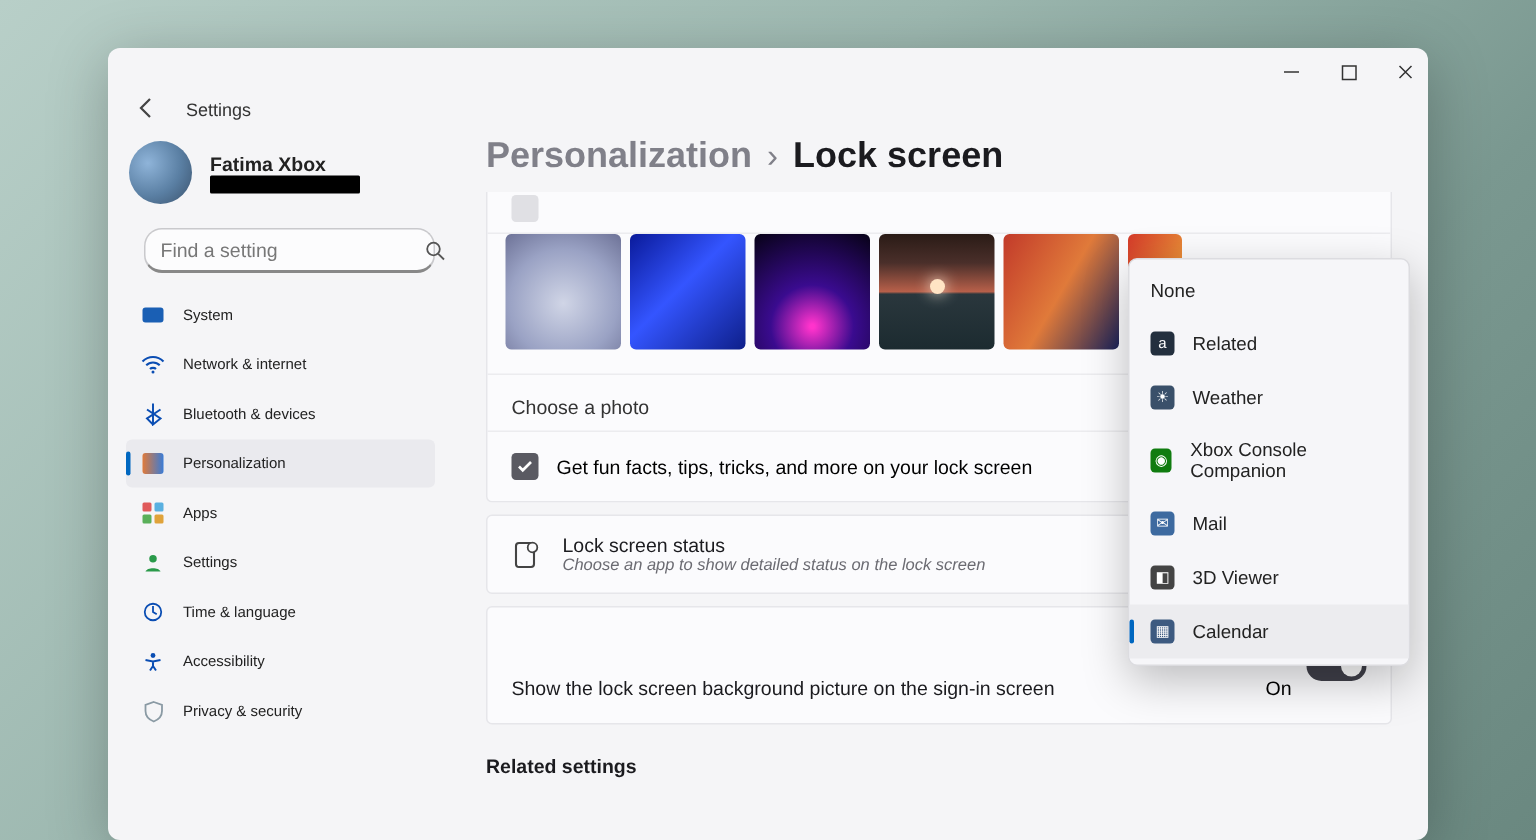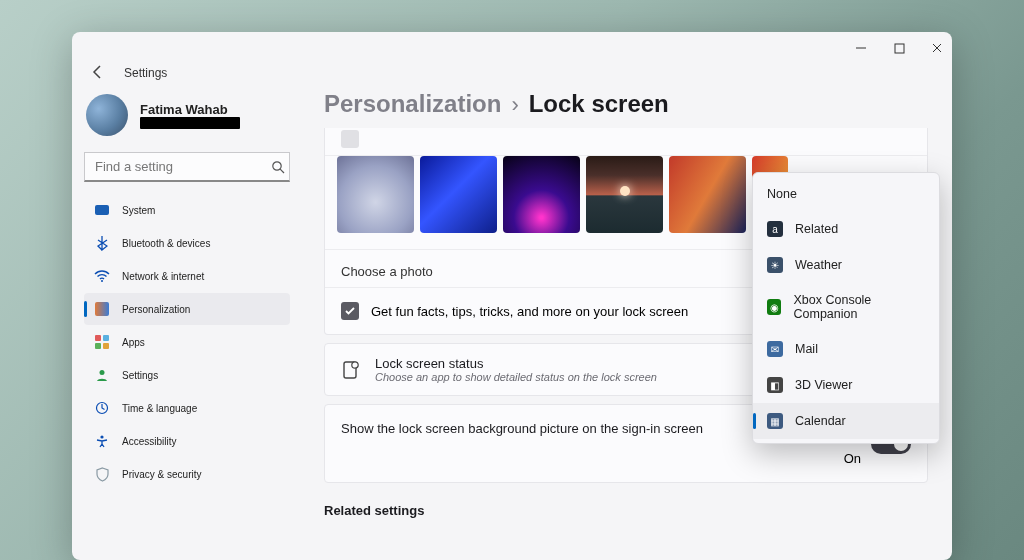--- a/index.html
+++ b/index.html
@@ -36,22 +36,22 @@
   .avatar {
     width: 42px; height: 42px; border-radius: 50%;
     background: radial-gradient(circle at 30% 35%, #8fb4d9 0%, #5a7fa3 55%, #39506a 100%);
     flex-shrink: 0;
   }
   .profile-text { display: flex; flex-direction: column; }
   .profile-name { font-weight: 600; font-size: 13px; }
   .profile-mask { width: 100px; height: 12px; background: #000; border-radius: 1px; }
   .search {
     display: flex; align-items: center; border: 1px solid #c9c9cc;
-    border-bottom: 2px solid #888; border-radius: 0; background: #fcfcfd;
-    padding: 6px 10px; margin: 6px 0 12px 0;
+    border-bottom: 2px solid #888; border-radius: 12px; background: #fcfcfd;
+    padding: 6px 10px; margin: 6px 0 12px 12px;
   }
   .search input {
     flex: 1; border: none; background: transparent; outline: none;
     font-size: 13px; color: #333;
   }
   .search input::placeholder { color: #777; }
   .search .icon { color: #555; }
   .nav { display: flex; flex-direction: column; gap: 1px; }
   .nav-item {
     display: flex; align-items: center; gap: 12px; padding: 8px 10px;
@@ -102,21 +102,21 @@
     cursor: pointer;
   }
   .two-line-row {
     display: flex; align-items: center; gap: 14px; padding: 12px 16px;
   }
   .two-line-row .lead-icon { width: 20px; height: 20px; }
   .two-line-row .texts { display: flex; flex-direction: column; }
   .two-line-row .title { font-size: 13px; color: #1b1b1f; }
   .two-line-row .sub { font-size: 11px; color: #6b6b72; font-style: italic; }
   .toggle-row {
-    display: flex; align-items: flex-start; justify-content: space-between;
+    display: flex; align-items: flex-end; justify-content: space-between;
     padding: 16px 16px;
   }
   .toggle-row .label { font-size: 13px; color: #1b1b1f; }
   .toggle-wrap { display: flex; align-items: center; gap: 10px; }
   .toggle-state { font-size: 13px; margin-top: 30px; }
   .toggle {
     width: 40px; height: 20px; border-radius: 10px; background: #40404a;
     position: relative; cursor: pointer;
   }
   .toggle::after {
@@ -199,21 +199,21 @@
     </div>
     <div class="app-title">Settings</div>
   </div>
 
   <div class="body">
 
     <div class="sidebar">
       <div class="profile">
         <div class="avatar"></div>
         <div class="profile-text">
-          <div class="profile-name">Fatima Wahab</div>
+          <div class="profile-name">Fatima Xbox</div>
           <div class="profile-mask"></div>
         </div>
       </div>
 
       <div class="search">
         <input type="text" placeholder="Find a setting" style="">
         <span class="icon">
           <svg width="14" height="14" viewBox="0 0 14 14">
               <circle cx="6" cy="6" r="4.2" fill="none" stroke="currentColor" stroke-width="1.2"></circle>
               <path d="M9.2 9.2L13 13" stroke="currentColor" stroke-width="1.2"></path>
@@ -222,35 +222,35 @@
       </div>
 
       <div class="nav">
         <div class="nav-item">
           <span class="nav-icon">
               <span class="ic-system"></span>
             </span>
           <span class="nav-label">System</span>
         </div>
         <div class="nav-item">
-          <span class="nav-icon ic-bt">
-            <svg width="12" height="16" viewBox="0 0 12 16">
-                <path d="M6 1v14l5-4-9-6m9-0L2 11l4 4" fill="none" stroke="currentColor" stroke-width="1.3"></path>
-              </svg>
-          </span>
-          <span class="nav-label">Bluetooth &amp; devices</span>
-        </div>
-        <div class="nav-item">
           <span class="nav-icon ic-net">
             <svg width="16" height="14" viewBox="0 0 16 14">
                 <path d="M1 5c4-4 10-4 14 0M3.5 7.5c2.5-2.5 6.5-2.5 9 0M6 10c1-1 3-1 4 0" fill="none" stroke="currentColor" stroke-width="1.4"></path>
                 <circle cx="8" cy="12" r="1" fill="currentColor"></circle>
               </svg>
           </span>
           <span class="nav-label">Network &amp; internet</span>
+        </div>
+        <div class="nav-item">
+          <span class="nav-icon ic-bt">
+            <svg width="12" height="16" viewBox="0 0 12 16">
+                <path d="M6 1v14l5-4-9-6m9-0L2 11l4 4" fill="none" stroke="currentColor" stroke-width="1.3"></path>
+              </svg>
+          </span>
+          <span class="nav-label">Bluetooth &amp; devices</span>
         </div>
         <div class="nav-item active">
           <span class="nav-icon">
               <span class="ic-pers"></span>
             </span>
           <span class="nav-label">Personalization</span>
         </div>
         <div class="nav-item">
           <span class="nav-icon">
               <span class="ic-apps">

